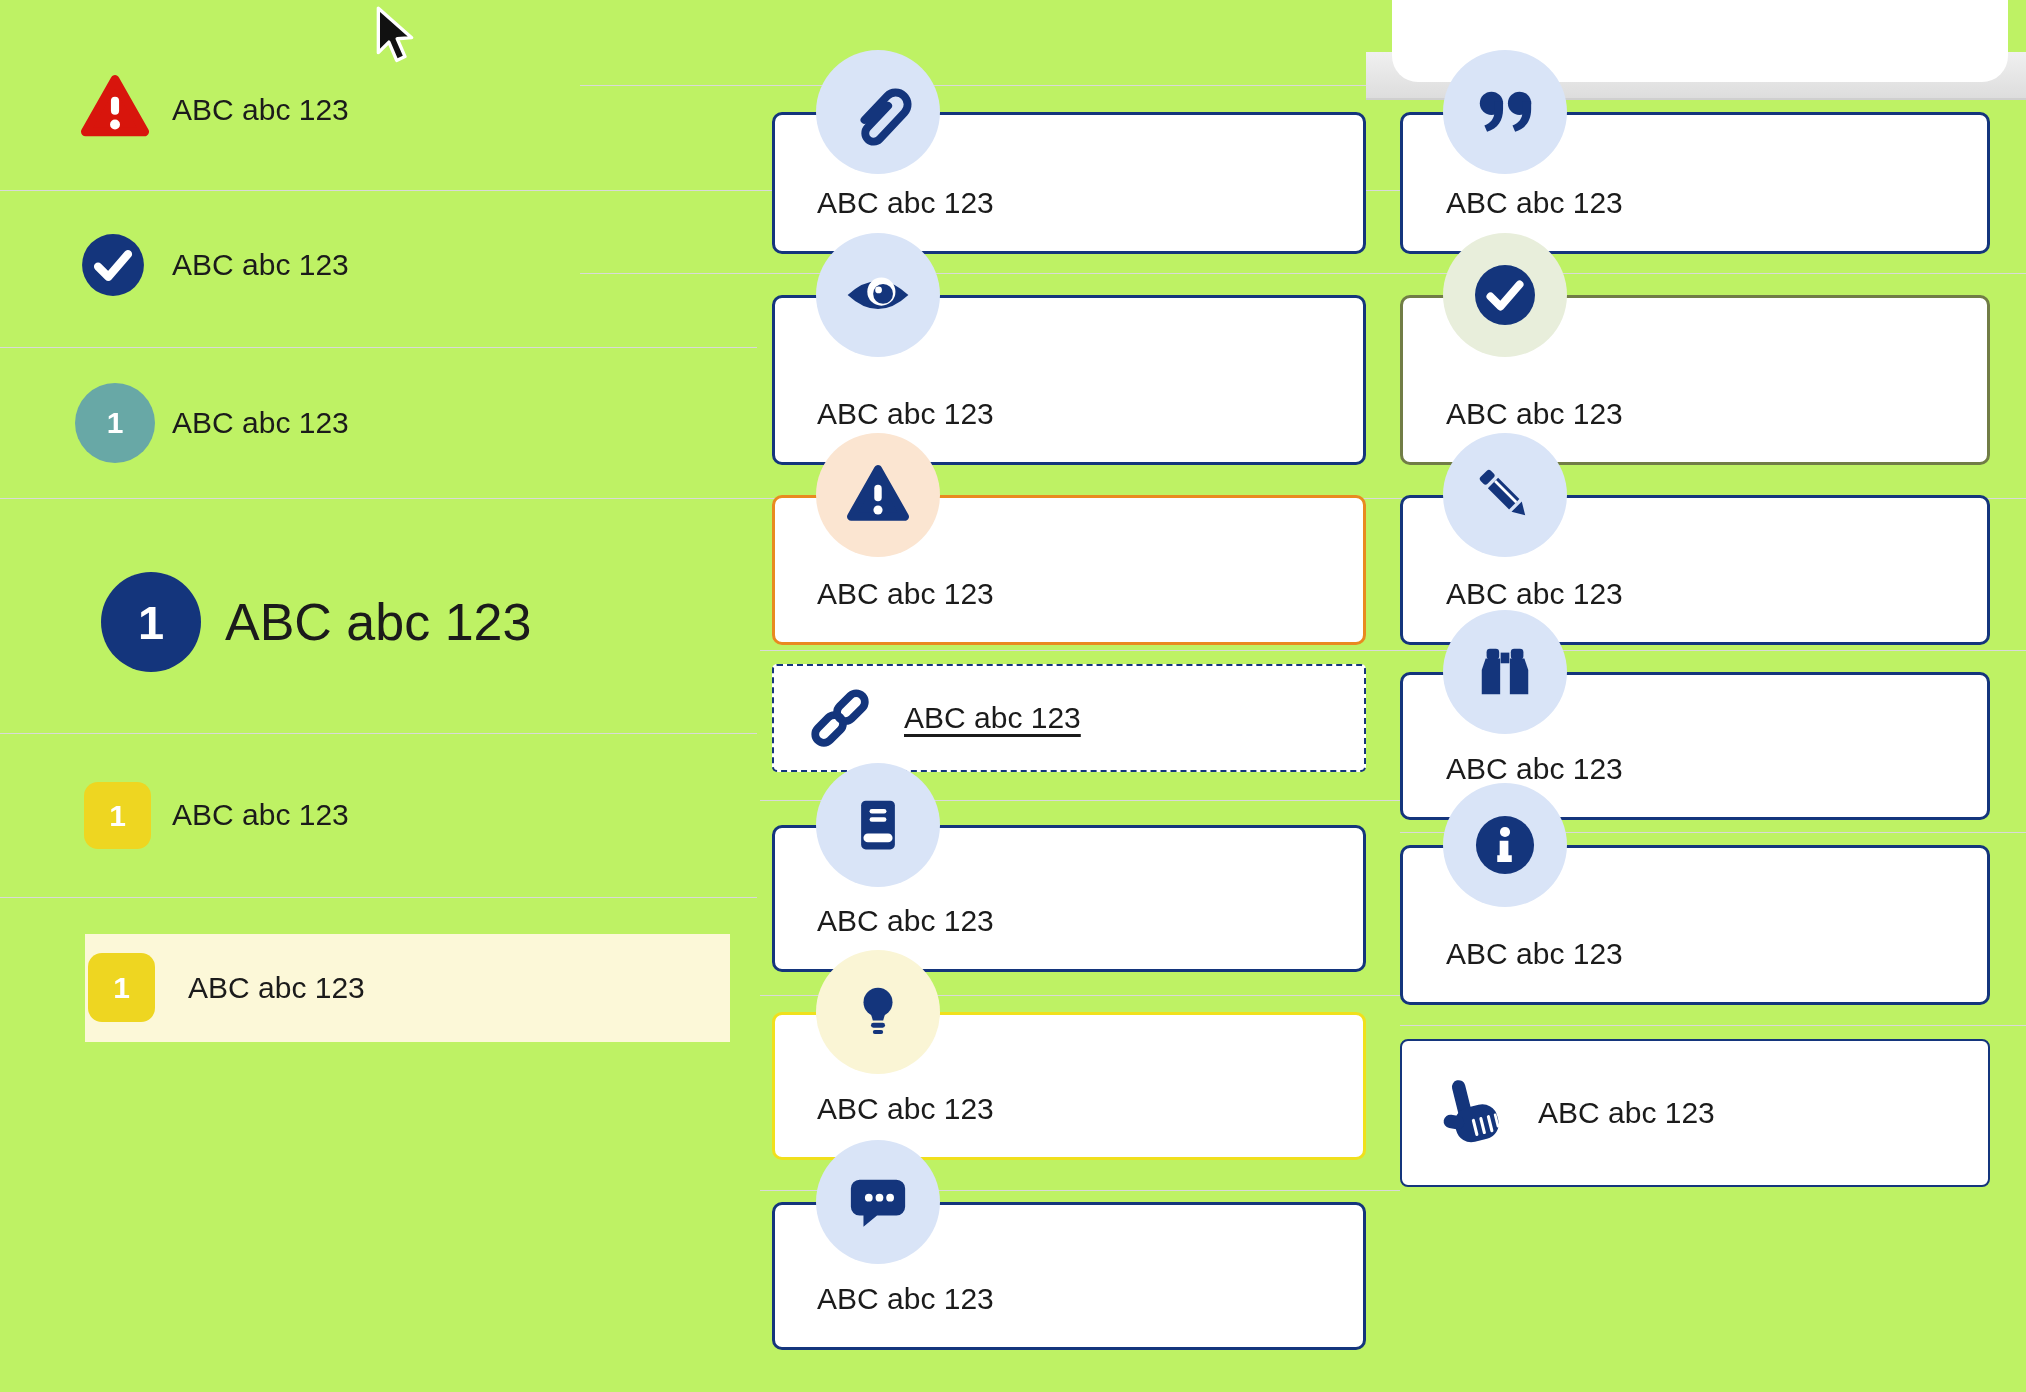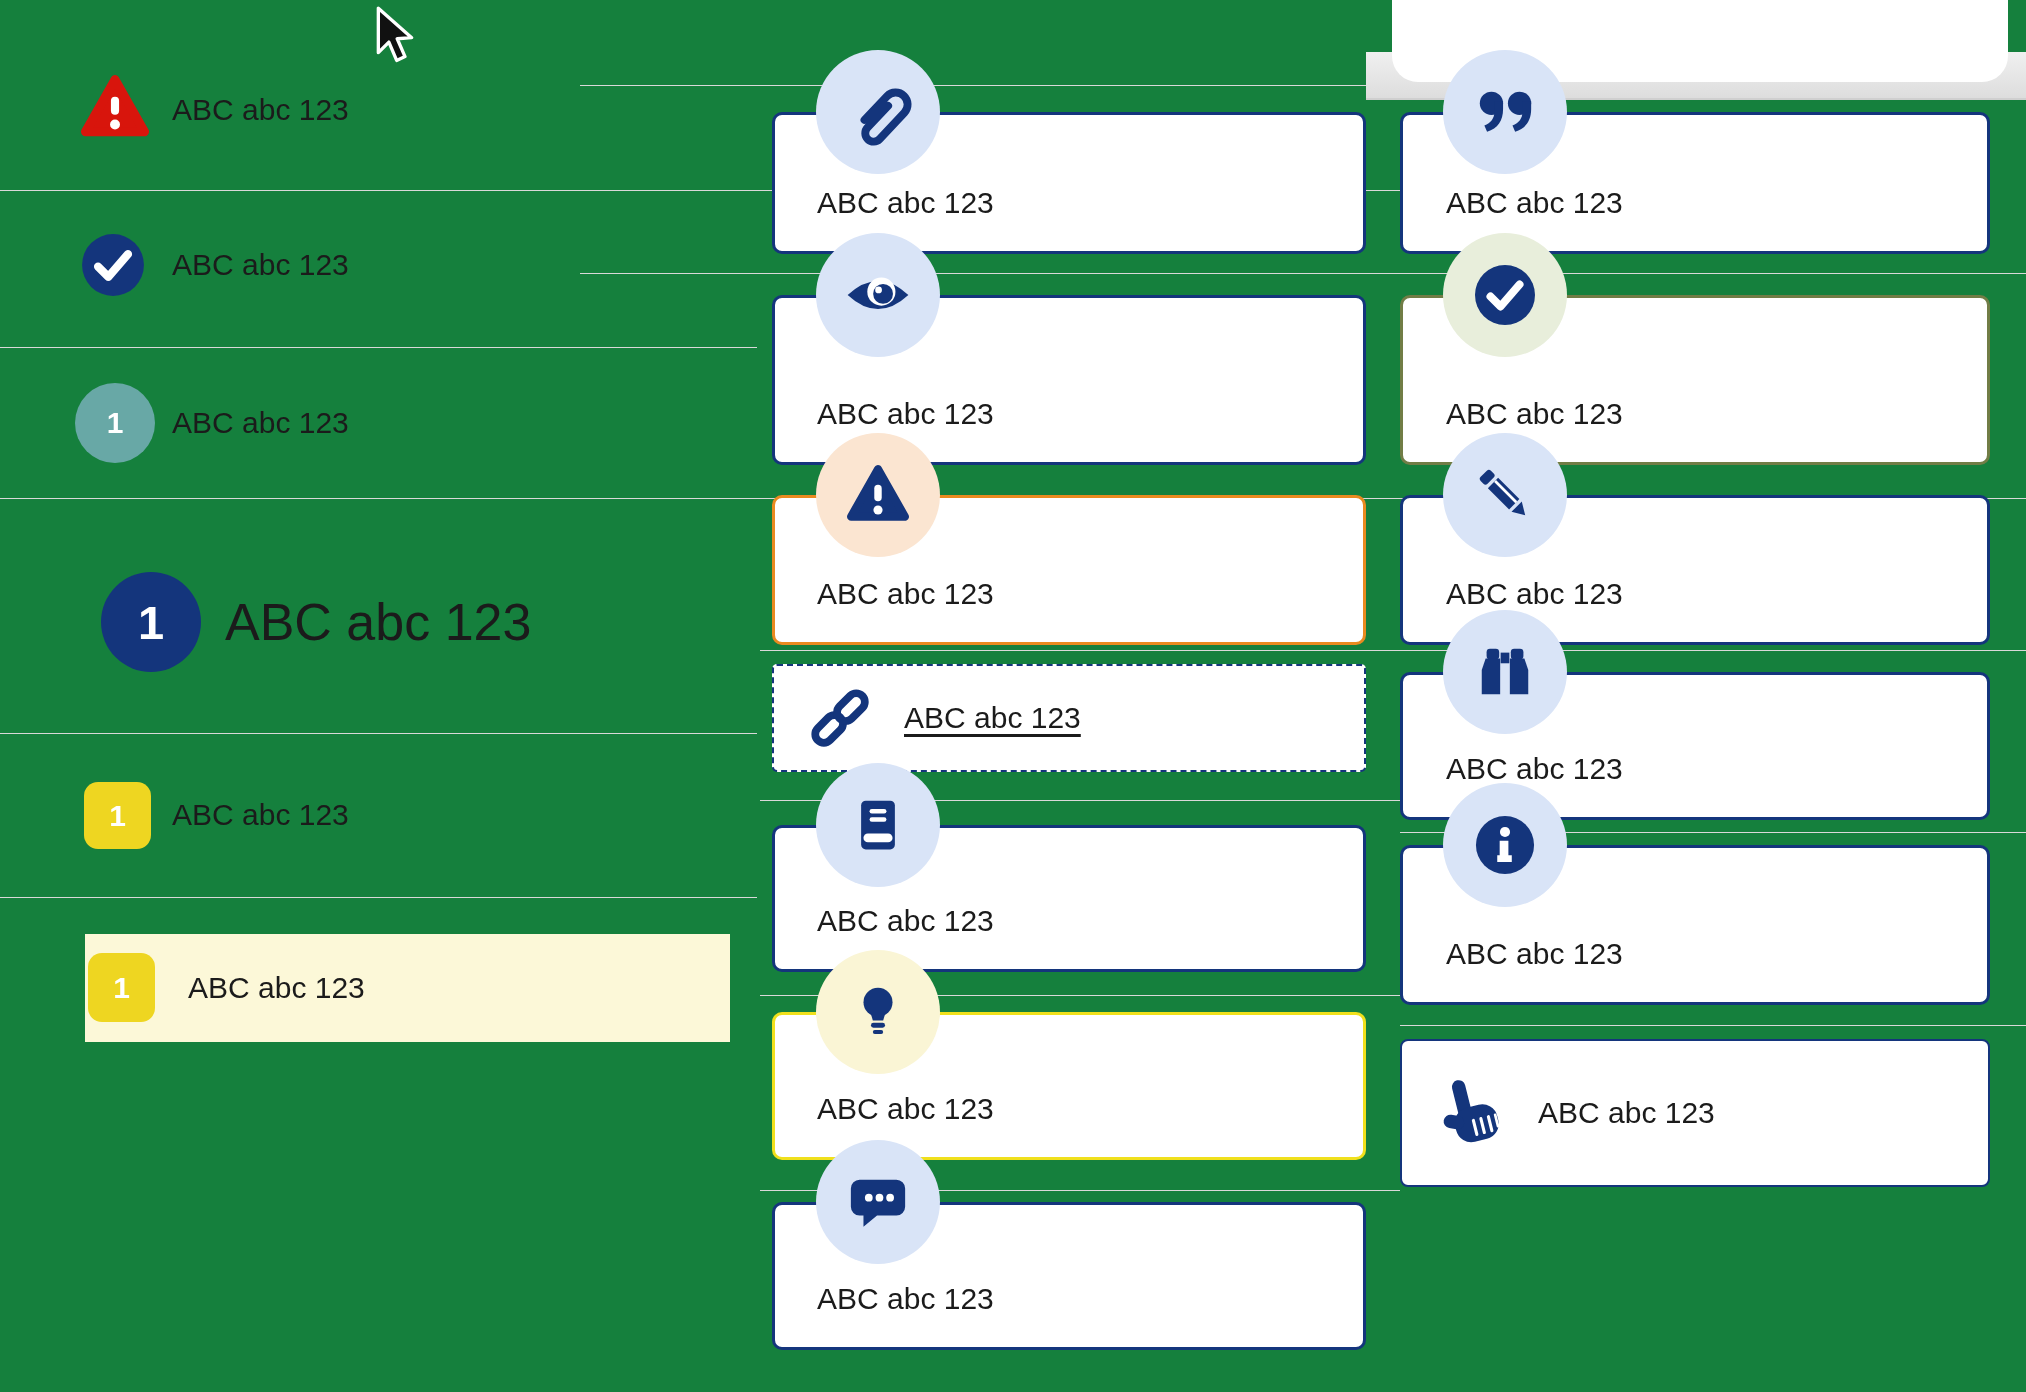--- a/index.html
+++ b/index.html
@@ -3,21 +3,21 @@
 <meta charset="utf-8">
 <style>
   :root{
     --navy:#14357C; --lblue:#D9E4F7; --red:#D8150C; --teal:#68A8A6;
     --yellow:#EED621; --paleyellow:#FCF8D8; --orange:#E98A20; --peach:#FBE5D1;
     --bulbyellow:#F0E01C; --palecream:#FAF5D5; --olive:#717D46; --sage:#E8EEDB;
     --divider:#D9D9D9; --ink:#1B1B1B;
   }
   *{margin:0;padding:0;box-sizing:border-box}
   body{background:#fff;font-family:"Liberation Sans","DejaVu Sans",sans-serif;color:var(--ink)}
-  .canvas{position:relative;width:2026px;height:1392px;background:#15803d;overflow:hidden}
+  .canvas{position:relative;width:2026px;height:1392px;background:#bef264;overflow:hidden}
   .hline{position:absolute;height:1px;background:var(--divider);z-index:0}
   
   .band{position:absolute;left:1366px;top:52px;width:660px;height:48px;z-index:1;
         background:linear-gradient(#f0f0f0,#dddddd);border-bottom:2px solid #cfcfcf}
   .band-card{position:absolute;left:1392px;top:0;width:616px;height:82px;background:#fff;
         border-radius:0 0 26px 26px;z-index:1}
   .licon{position:absolute;z-index:2}
   .llabel{position:absolute;font-size:30px;line-height:42px;color:var(--ink);z-index:2}
   .lheading{position:absolute;font-size:52px;line-height:72px;font-weight:500;color:var(--ink);z-index:2}
   .num-circle{position:absolute;border-radius:50%;display:flex;align-items:center;justify-content:center;

